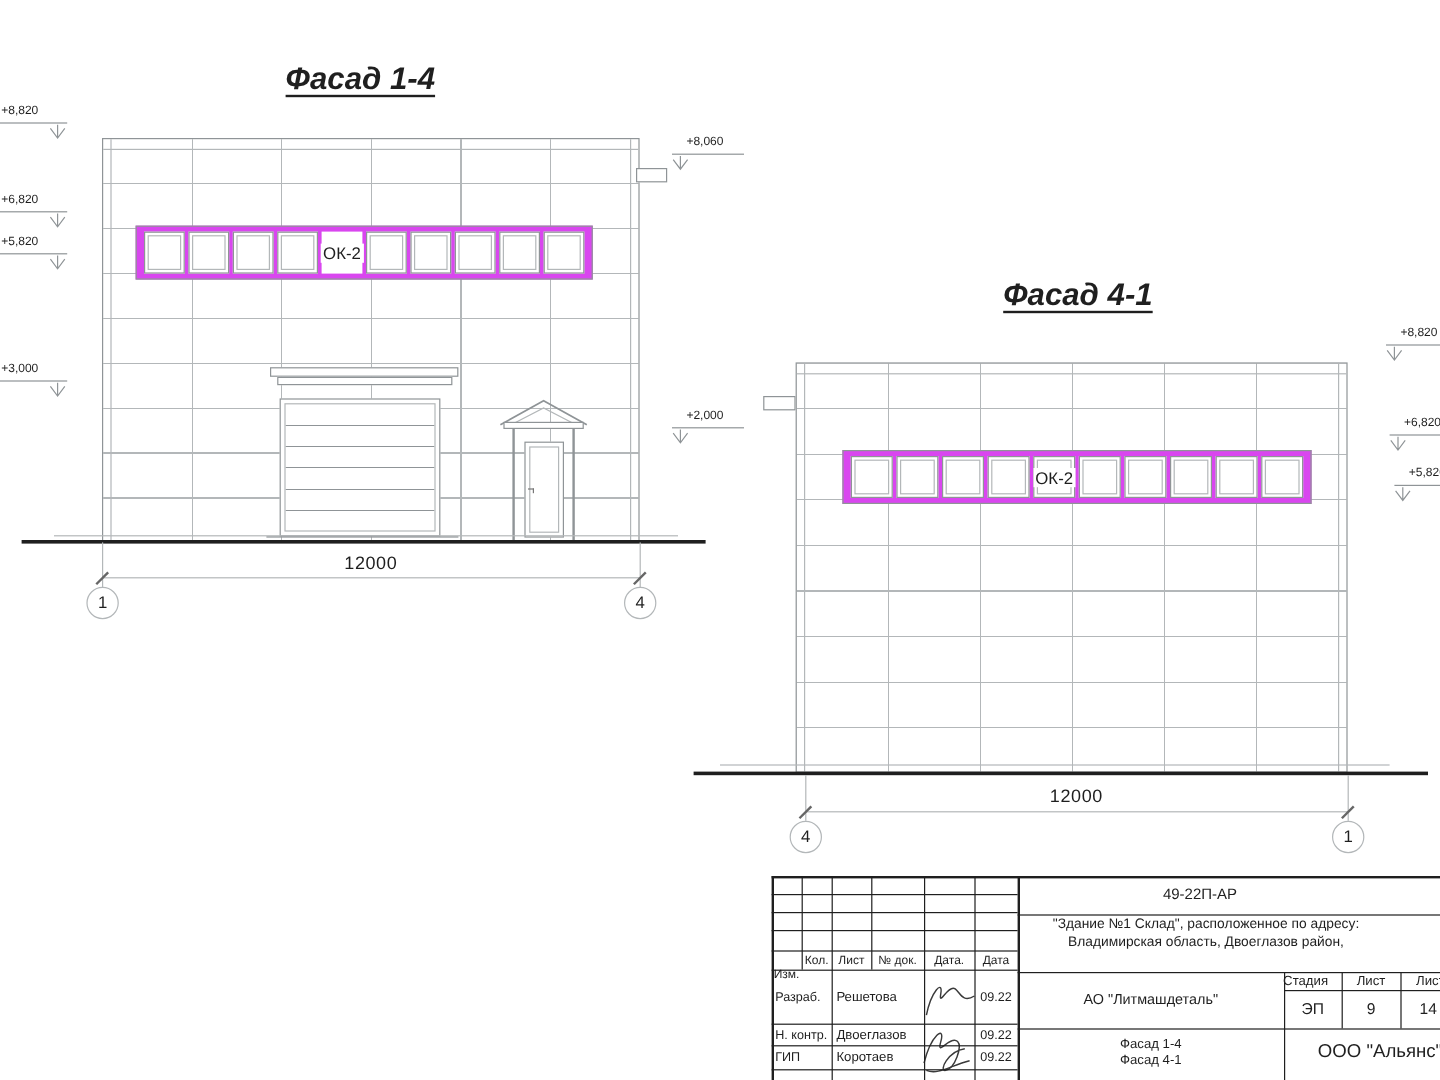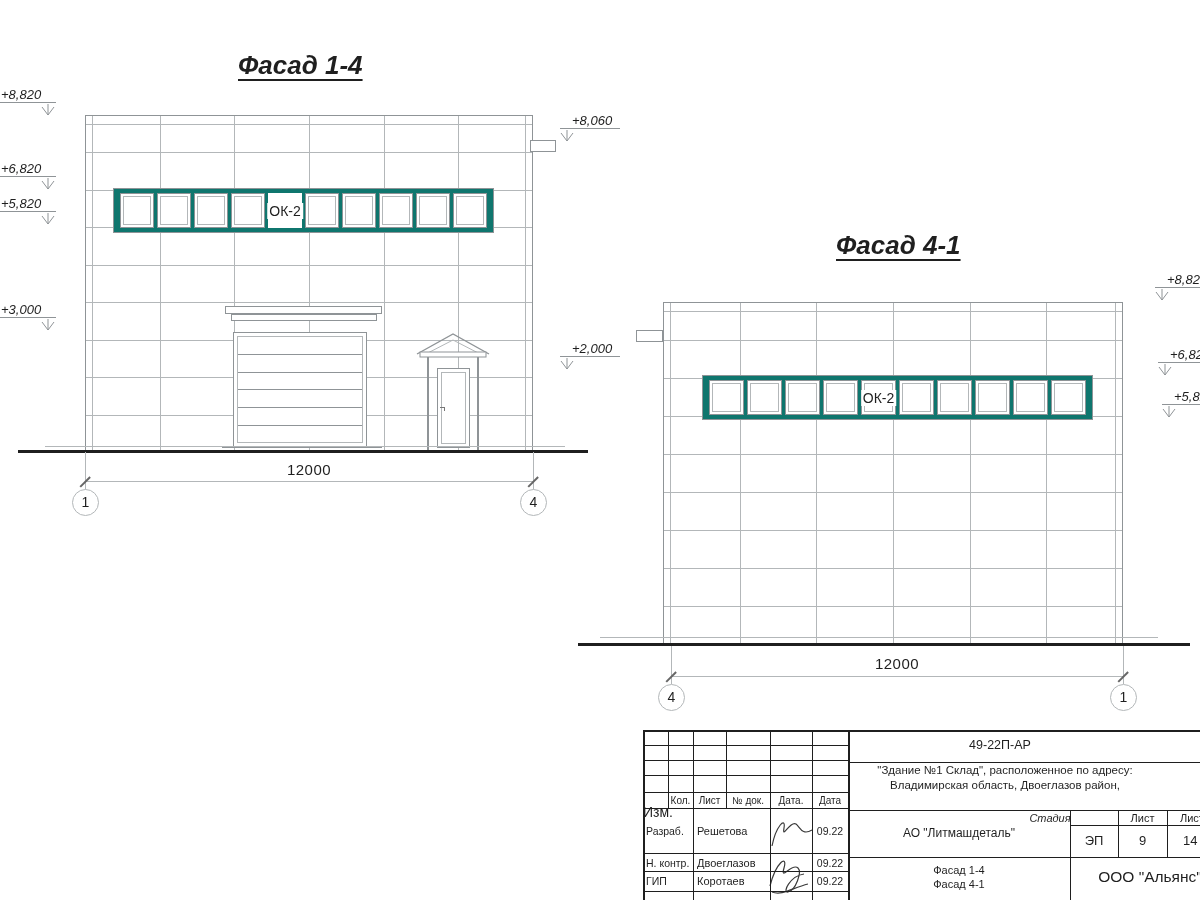--- a/index.html
+++ b/index.html
@@ -11,21 +11,21 @@
   .abs{position:absolute;}
   i{display:block;}
   
   .dtitle{position:absolute;font-size:26px;font-style:italic;font-weight:700;
     text-decoration:underline;text-underline-offset:5px;text-decoration-thickness:2px;white-space:nowrap;}
   
   .facade{position:absolute;border:1px solid var(--ln2);box-sizing:border-box;background-color:#fff;}
   .cap{position:absolute;left:0;right:0;top:8px;height:1px;background:var(--ln);}
   .edge{position:absolute;top:0;bottom:0;width:1px;background:var(--ln);}
   
-  .band{position:absolute;border:1px solid var(--ln2);background:#0f766e;box-sizing:border-box;}
+  .band{position:absolute;border:1px solid var(--ln2);background:#d946ef;box-sizing:border-box;}
   .band-in{display:flex;gap:3px;height:100%;box-sizing:border-box;padding:4px 6px;}
   .win{flex:1;border:1px solid var(--ln2);position:relative;background:#fff;}
   .win-in{position:absolute;inset:2px;border:1px solid var(--ln);}
   .win--plain{border-color:transparent;}
   .win--plain .win-in{border-color:transparent;}
   .band-label{position:absolute;top:50%;left:50%;transform:translate(-50%,-50%);
     font-size:14px;white-space:nowrap;z-index:2;background:#fff;padding:0 2px;}
   
   .strip{position:absolute;border:1px solid var(--ln2);background:#fff;box-sizing:border-box;}
   .gdoor{position:absolute;border:1px solid var(--ln2);background:#fff;box-sizing:border-box;}
@@ -40,21 +40,21 @@
   .ground{position:absolute;height:3px;background:var(--ink);}
   .thinln{position:absolute;height:1px;background:var(--ln);}
   .xln{position:absolute;width:1px;background:var(--ln);}
   .dln{position:absolute;height:1px;background:var(--ln);}
   .tick{position:absolute;width:14px;height:1.5px;background:#666;transform:rotate(-45deg);}
   .dimtxt{position:absolute;text-align:center;font-size:15px;letter-spacing:0.5px;}
   .axis{position:absolute;width:25px;height:25px;border:1px solid var(--ln);border-radius:50%;
     text-align:center;line-height:25px;font-size:14px;background:#fff;box-sizing:content-box;}
   
   .elev{position:absolute;height:34px;}
-  .elv-lbl{position:absolute;left:1px;top:0;font-size:13px;white-space:nowrap;font-style:italic;}
+  .elv-lbl{position:absolute;left:1px;top:0;font-size:10px;white-space:nowrap;}
   .elev--r .elv-lbl{left:12px;}
   .elv-ln{position:absolute;left:0;right:0;top:15px;height:1px;background:var(--ln2);}
   .elv-ar{position:absolute;top:16px;width:14px;height:15px;fill:none;stroke:var(--ln2);stroke-width:1;}
   
   .tbl{position:absolute;background:var(--ink);}
   .tbt{position:absolute;font-size:11px;text-align:center;white-space:nowrap;line-height:15px;}
   .tbt--l{text-align:left;}
   .sig{position:absolute;fill:none;stroke:#3a3a3a;stroke-width:1.2;}
 </style>
 </head>
@@ -261,21 +261,21 @@
       </svg>
   </div>
   <div class="elev elev--r" style="left:1162px;top:389px;width:70px;">
     <span class="elv-lbl">+5,820</span>
     <i class="elv-ln"></i>
     <svg class="elv-ar" style="left:0" viewBox="0 0 14 15">
         <path d="M7 1 V12 M1 4 L7 12 L13 4"></path>
       </svg>
   </div>
 
-  <div class="tbt" style="left:643px;top:793px;width:25px;font-size:14px;margin-top:12px;">Изм.</div>
+  <div class="tbt" style="left:643px;top:793px;width:25px;font-size:10px;margin-top:12px;">Изм.</div>
   <div class="tbt" style="left:668px;top:793px;width:25px;font-size:10px;">Кол.</div>
   <div class="tbt" style="left:693px;top:793px;width:33px;font-size:10px;">Лист</div>
   <div class="tbt" style="left:726px;top:793px;width:44px;font-size:10px;">№ док.</div>
   <div class="tbt" style="left:770px;top:793px;width:42px;font-size:10px;">Дата.</div>
   <div class="tbt" style="left:812px;top:793px;width:36px;font-size:10px;">Дата</div>
 
   <div class="tbt tbt--l" style="left:646px;top:824px;width:48px;font-size:10.5px;">Разраб.</div>
   <div class="tbt tbt--l" style="left:697px;top:824px;width:72px;">Решетова</div>
   <div class="tbt" style="left:812px;top:824px;width:36px;font-size:10.5px;">09.22</div>
 
@@ -297,21 +297,21 @@
 
   <div class="tbt" style="left:848px;top:738px;width:304px;font-size:12.5px;">49-22П-АР</div>
 
   <div class="abs" style="left:848px;top:763px;width:314px;text-align:center;font-size:11.5px;line-height:14.5px;">
     <span style="display:block">"Здание №1 Склад", расположенное по адресу:</span>
     <span style="display:block">Владимирская область, Двоеглазов район,</span>
   </div>
 
   <div class="tbt" style="left:848px;top:826px;width:222px;font-size:12px;">АО "Литмашдеталь"</div>
 
-  <div class="tbt" style="left:1026px;top:811px;width:48px;font-style:italic;">Стадия</div>
+  <div class="tbt" style="left:1064px;top:811px;width:48px;">Стадия</div>
   <div class="tbt" style="left:1118px;top:811px;width:49px;">Лист</div>
   <div class="tbt tbt--l" style="left:1180px;top:811px;width:80px;">Листов</div>
 
   <div class="tbt" style="left:1070px;top:833px;width:48px;font-size:13px;">ЭП</div>
   <div class="tbt" style="left:1118px;top:833px;width:49px;font-size:13px;">9</div>
   <div class="tbt tbt--l" style="left:1183px;top:833px;width:40px;font-size:13px;">14</div>
 
   <div class="abs" style="left:848px;top:863px;width:222px;text-align:center;font-size:11px;line-height:14px;">
     <span style="display:block">Фасад 1-4</span>
     <span style="display:block">Фасад 4-1</span>

